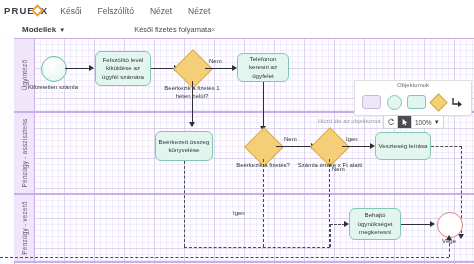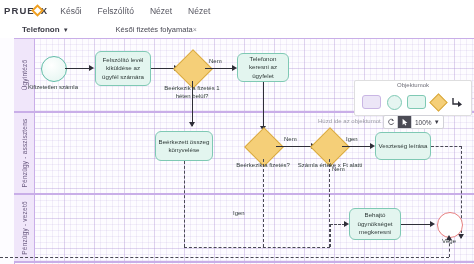--- a/index.html
+++ b/index.html
@@ -22,21 +22,21 @@
   .logo-diamond .d2{position:absolute;left:3px;top:3px;width:5px;height:5px;background:#fff;
                     transform:rotate(45deg);}
   .menu-item{font-size:8.5px;color:#55555f;margin-right:16px;cursor:default;}
 
   
   .tabbar{position:absolute;left:0;top:21px;width:474px;height:17px;background:#fff;
           border-bottom:1px solid #e4e4e8;display:flex;align-items:center;}
   .tab-models{font-size:8px;font-weight:bold;color:#3b3b45;margin-left:22px;display:flex;
               align-items:center;gap:3px;}
   .chev{font-size:6px;color:#3b3b45;}
-  .tab-doc{font-size:7.5px;color:#4a4a55;margin-left:47px;display:flex;align-items:center;}
+  .tab-doc{font-size:7.5px;color:#4a4a55;margin-left:69px;display:flex;align-items:center;}
   .tab-close{font-size:7px;color:#8a8a95;cursor:pointer;}
 
   
   .canvas{position:absolute;left:0;top:38px;width:474px;height:226px;background:#fdfcff;
           overflow:hidden;}
   .grid{position:absolute;left:34px;top:0;right:0;bottom:0;
         background-image:
           linear-gradient(to right,rgba(176,150,214,.14) 1px,transparent 1px),
           linear-gradient(to bottom,rgba(176,150,214,.14) 1px,transparent 1px),
           linear-gradient(to right,rgba(176,150,214,.30) 1px,transparent 1px),
@@ -111,21 +111,21 @@
       <span class="logo-text">X</span>
     </div>
     <div class="menu-item">Késői</div>
     <div class="menu-item">Felszólító</div>
     <div class="menu-item">Nézet</div>
     <div class="menu-item">Nézet</div>
   </div>
 
   <div class="tabbar">
     <div class="tab-models">
-      <span>Telefonon</span>
+      <span>Modellek</span>
       <span class="chev">▼</span>
     </div>
     <div class="tab-doc">
       <span>Késői fizetés folyamata</span>
       <span class="tab-close">×</span>
     </div>
   </div>
 
   <div class="canvas">
     <div class="grid"></div>

